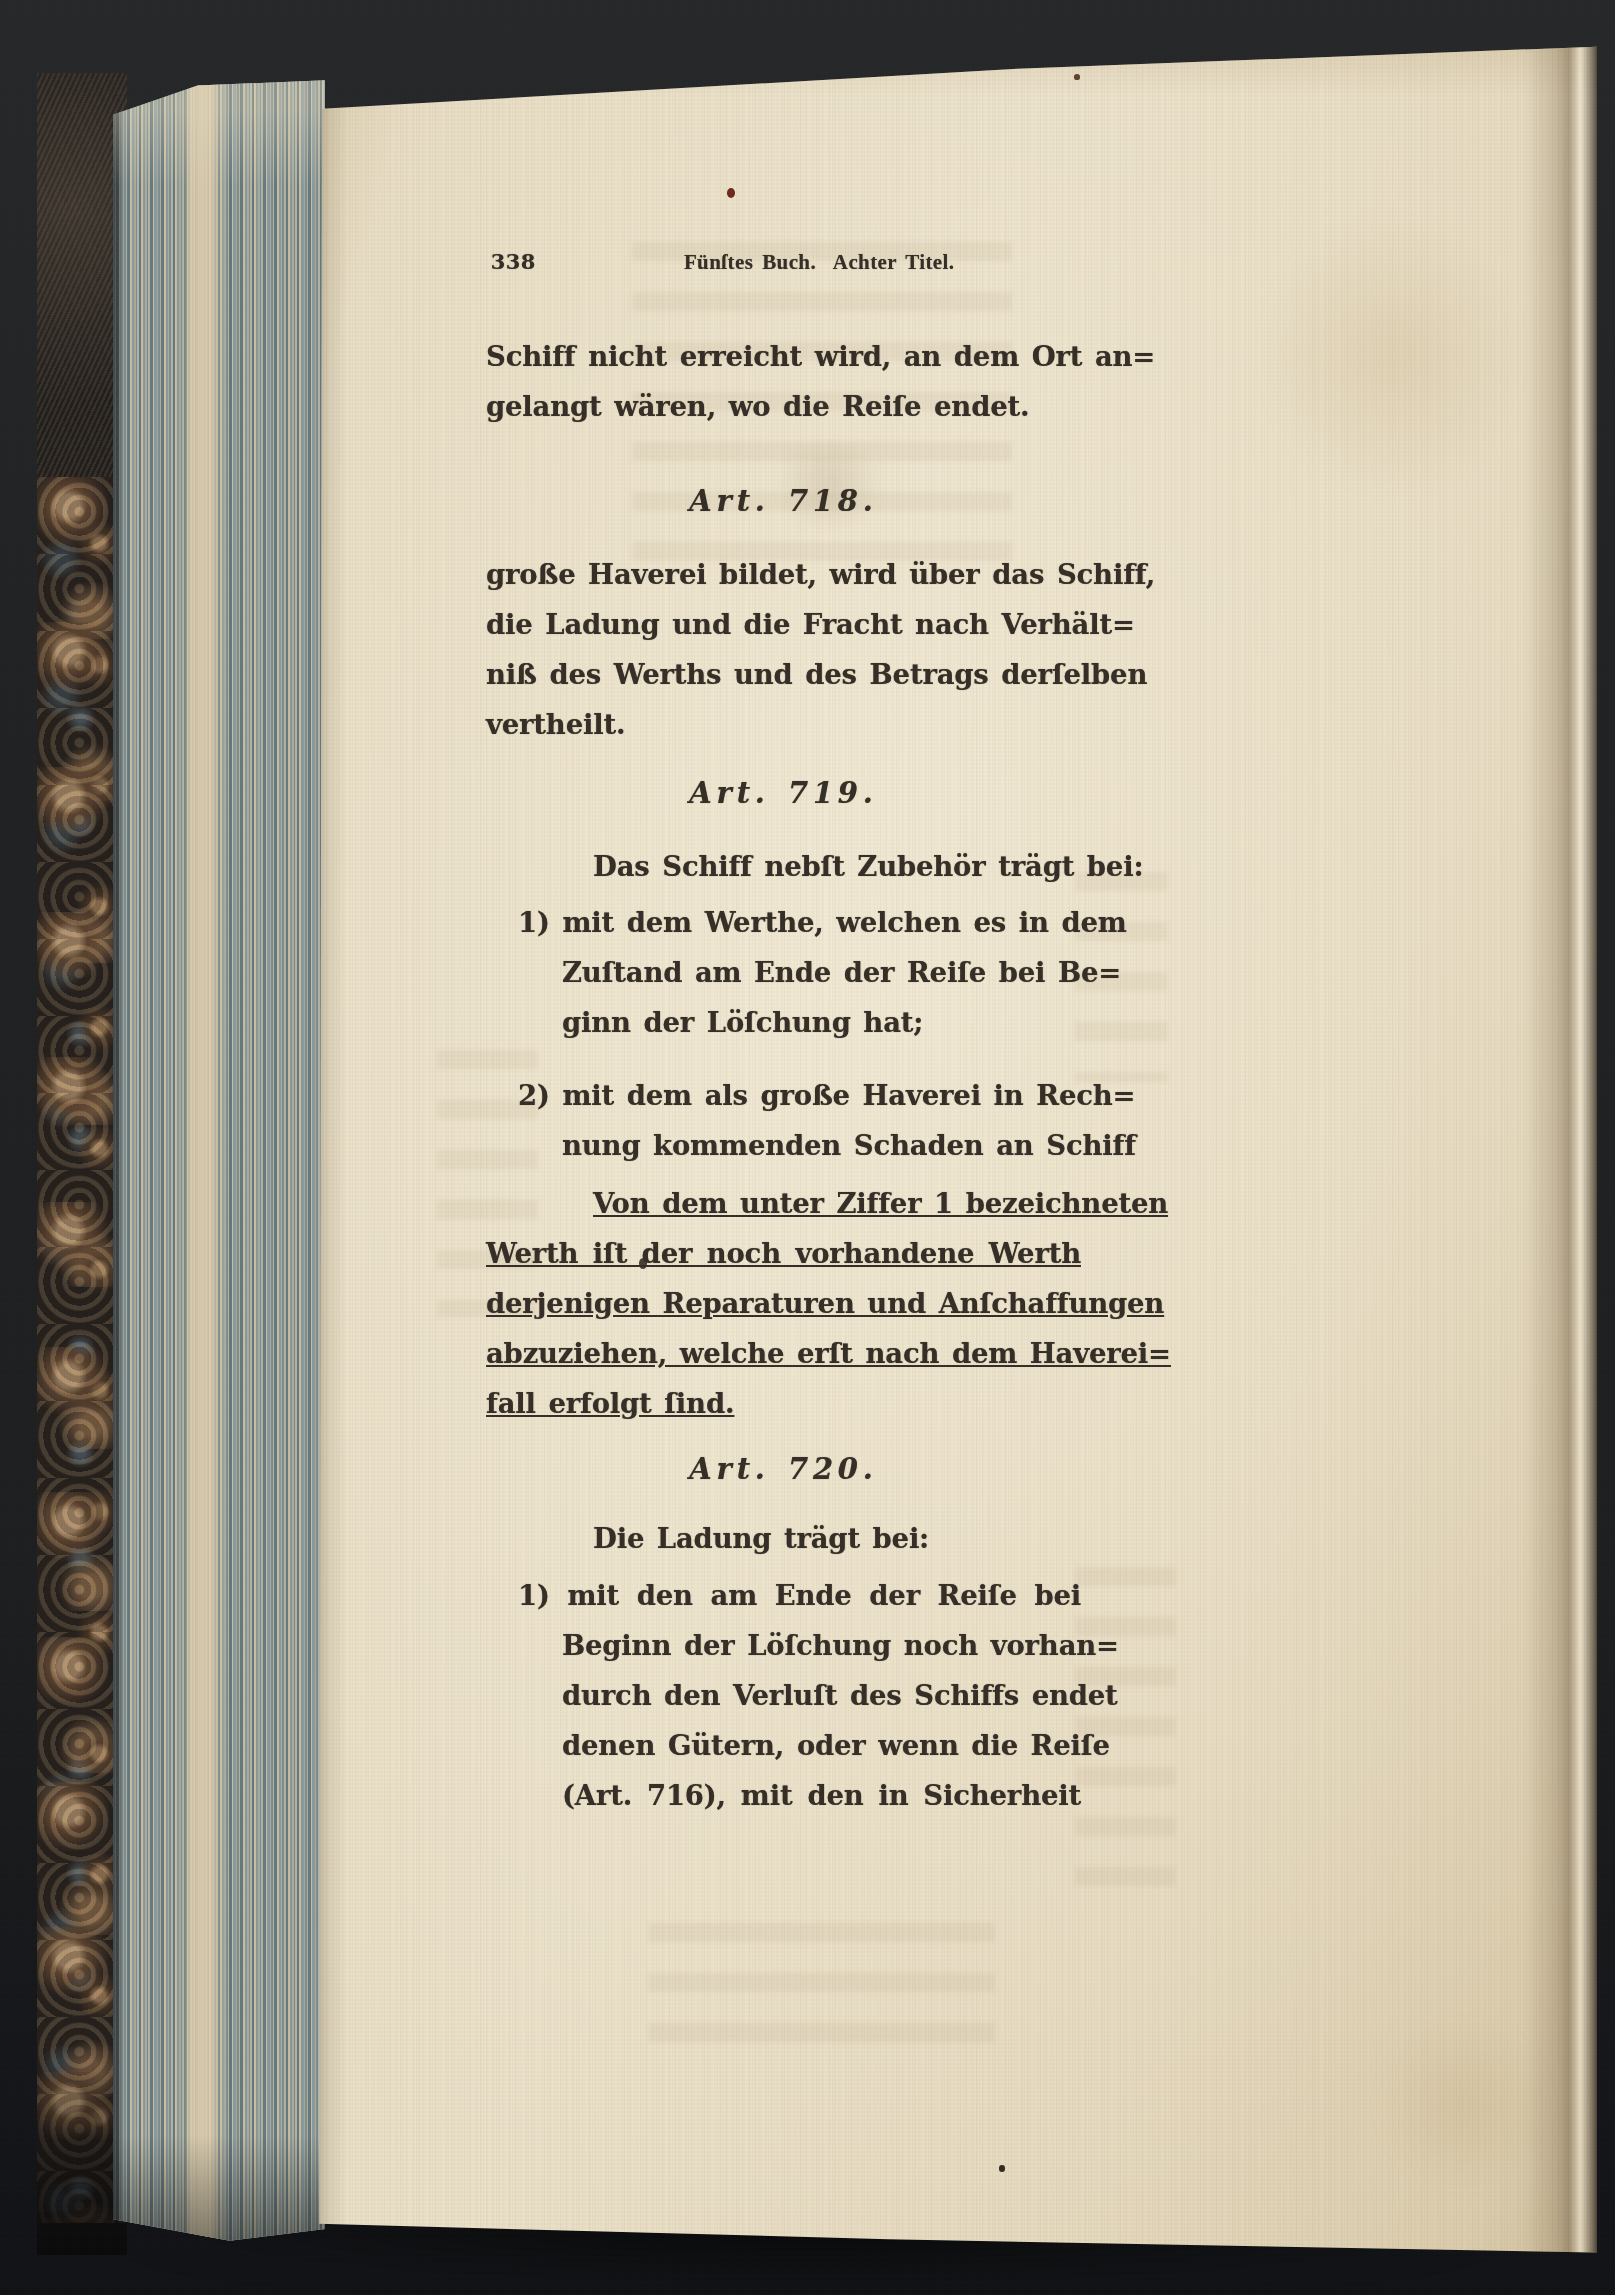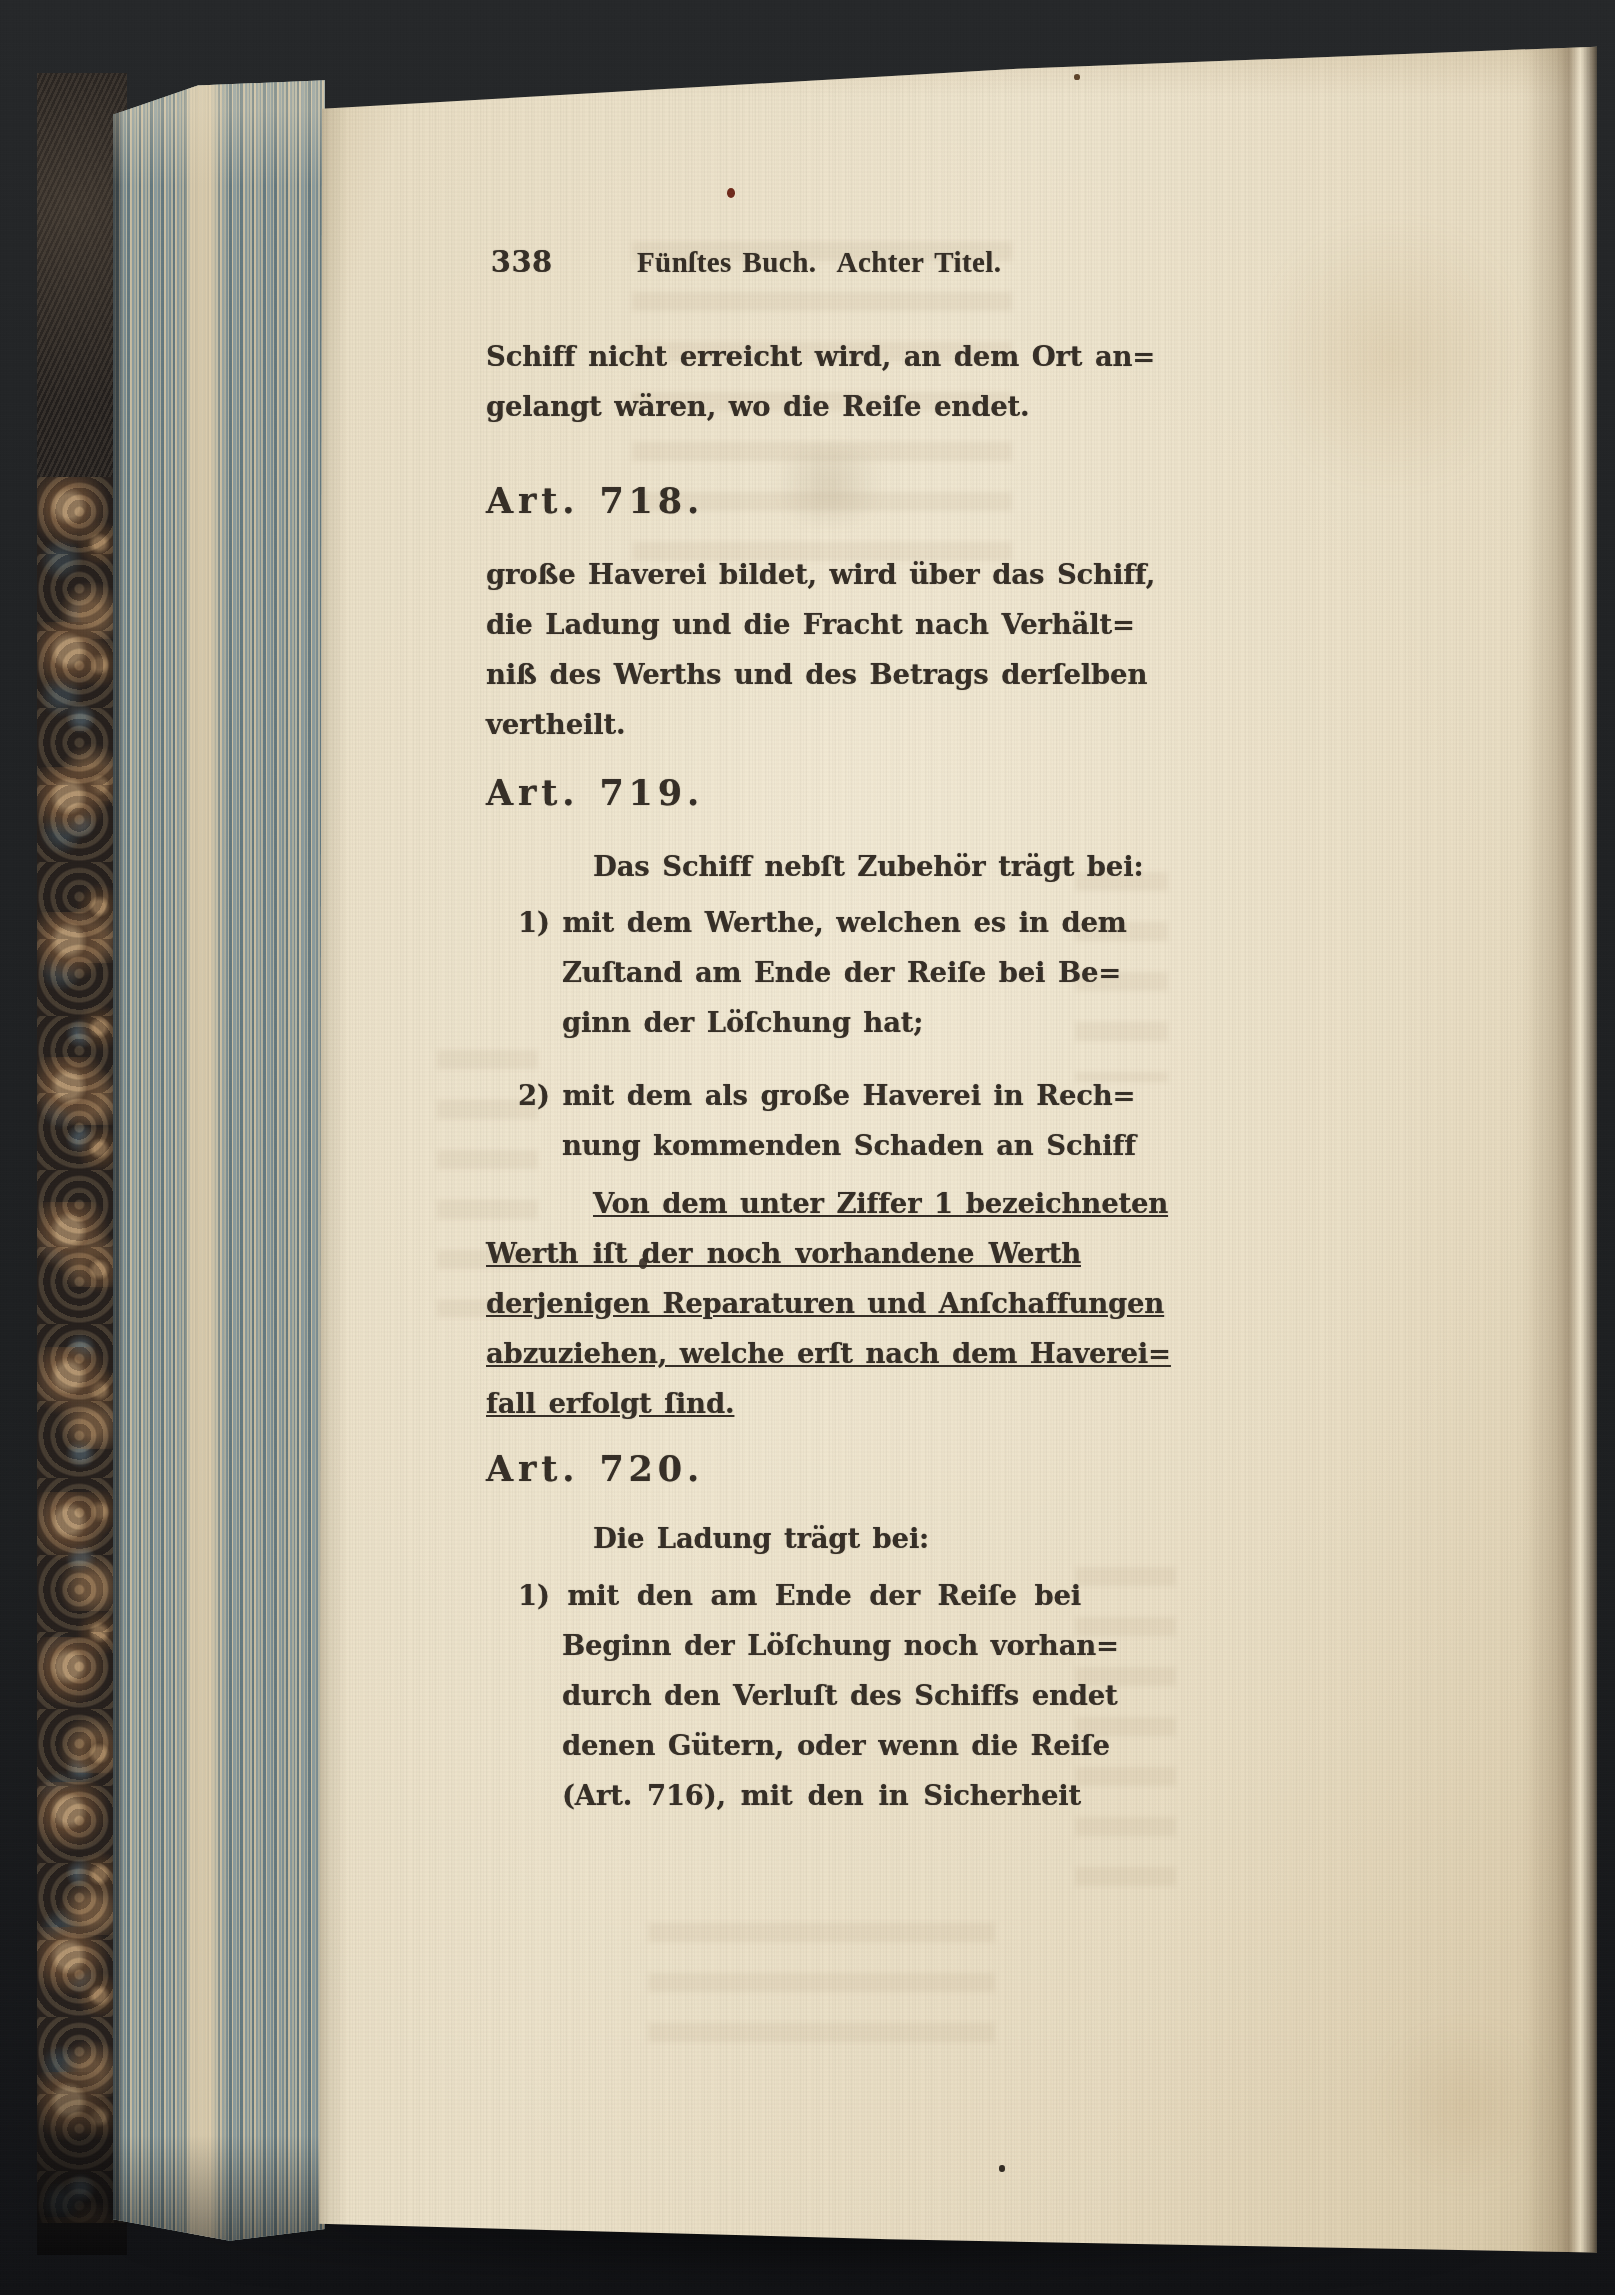--- a/index.html
+++ b/index.html
@@ -71,22 +71,22 @@
   
   .text-block{position:absolute;left:486px;top:237px;width:595px;color:var(--ink,#362f27);
     font:700 27.5px/50px "DejaVu Serif", serif;letter-spacing:-0.2px;word-spacing:.12em;
     text-shadow:0 0 1px rgba(56,48,38,.55);}
   .text-block p,.text-block h2{margin:0;padding:0;}
   .l{display:block;height:50px;line-height:50px;white-space:nowrap;}
   .j{text-align:justify;text-align-last:justify;}
   .ind{text-indent:107px;}
   .it-first{padding-left:32px;}
   .it-rest{padding-left:76px;}
-  .art{font-size:35px;font-weight:700;letter-spacing:4.8px;height:50px;line-height:50px;}
-  .hdr{position:relative;height:50px;font-size:29px;letter-spacing:0.4px;}
+  .art{font-size:29px;font-weight:700;letter-spacing:4.8px;text-align:center;height:50px;line-height:50px;font-style:italic;}
+  .hdr{position:relative;height:50px;font-size:21px;letter-spacing:0.4px;}
   .pgnum{position:absolute;left:4.8px;top:0;line-height:50px;}
   .runtitle{position:absolute;left:56%;top:0;transform:translateX(-50%);line-height:50px;white-space:pre;font-family:Liberation Serif, serif;}
   .m8{margin-top:6.5px!important;}.m10{margin-top:8px!important;text-decoration:underline;}.m20{margin-top:16px!important;}
   .m24{margin-top:19.4px!important;}.m28{margin-top:22.6px!important;}.m55{margin-top:44px!important;}
   .m56{margin-top:45px!important;}
 </style>
 </head>
 <body>
 
 <div class="scene">

